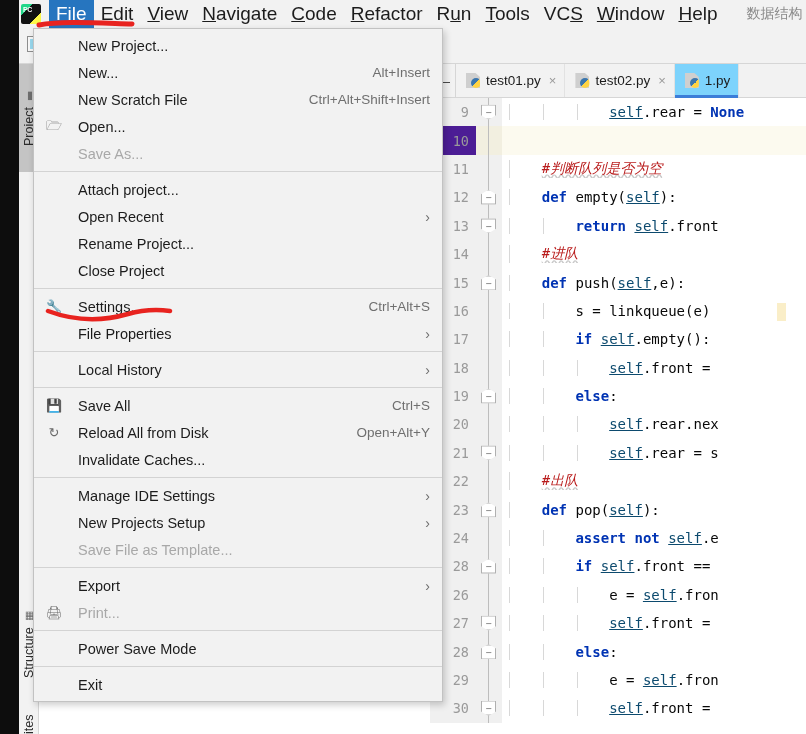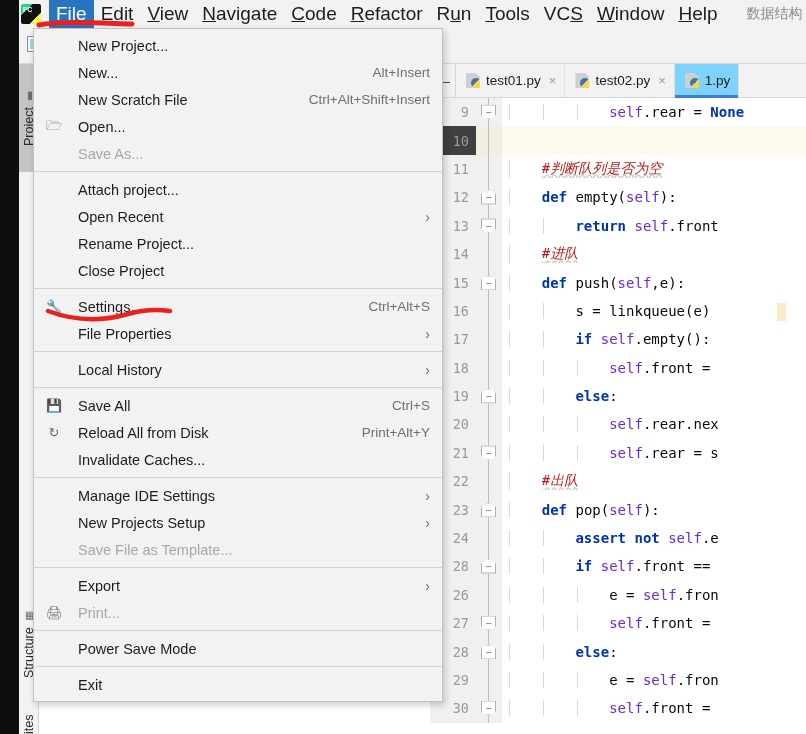--- a/index.html
+++ b/index.html
@@ -196,21 +196,21 @@
   .code-row.caretline { background: #fcfaef; }
   .gutter {
     width: 46px; height: 100%;
     flex: none;
     background: #f0f0f0;
     color: #9a9a9a;
     font-size: 13.5px;
     display: flex; align-items: center; justify-content: flex-end;
     padding-right: 7px;
   }
-  .code-row.caretline .gutter { background: #404040; }
+  .code-row.caretline .gutter { background: #4c1d95; }
   .foldcol {
     width: 26px; height: 100%;
     flex: none;
     position: relative;
     background: #f0f0f0;
   }
   .code-row.caretline .foldcol { background: #f2efe0; }
   .foldline {
     position: absolute; left: 12px; top: 0; bottom: 0;
     width: 1px; background: #bdbdbd;
@@ -233,21 +233,21 @@
     white-space: pre;
     padding-left: 6px;
     overflow: hidden;
     position: relative;
   }
   .indent-guide {
     position: absolute; top: 0; bottom: 0;
     width: 1px; background: #d8d8d8;
   }
   .kw { color: #0033b3; font-weight: bold; }
-  .selfc { color: #6d28d9; }
+  .selfc { color: #0c4a6e; text-decoration: underline; }
   .cmt { color: #b91c1c; font-style: italic; border-bottom: 0; }
   .plain { color: #080808; }
   .squig { text-decoration: underline wavy #c9c9c9; text-decoration-skip-ink: none; }
 
   
   .dropdown {
     position: absolute; left: 33px; top: 28px;
     width: 410px;
     background: #f2f2f2;
     border: 1px solid #c2c2c2;
@@ -597,21 +597,21 @@
       </div>
       <div class="msep"></div>
       <div class="mrow">
         <span class="micon">💾</span>
         <span class="mlabel">Save All</span>
         <span class="mshort">Ctrl+S</span>
       </div>
       <div class="mrow">
         <span class="micon">↻</span>
         <span class="mlabel">Reload All from Disk</span>
-        <span class="mshort">Print+Alt+Y</span>
+        <span class="mshort">Open+Alt+Y</span>
       </div>
       <div class="mrow">
         <span class="micon"></span>
         <span class="mlabel">Invalidate Caches...</span>
       </div>
       <div class="msep"></div>
       <div class="mrow">
         <span class="micon"></span>
         <span class="mlabel">Manage IDE Settings</span>
         <span class="marrow">›</span>

